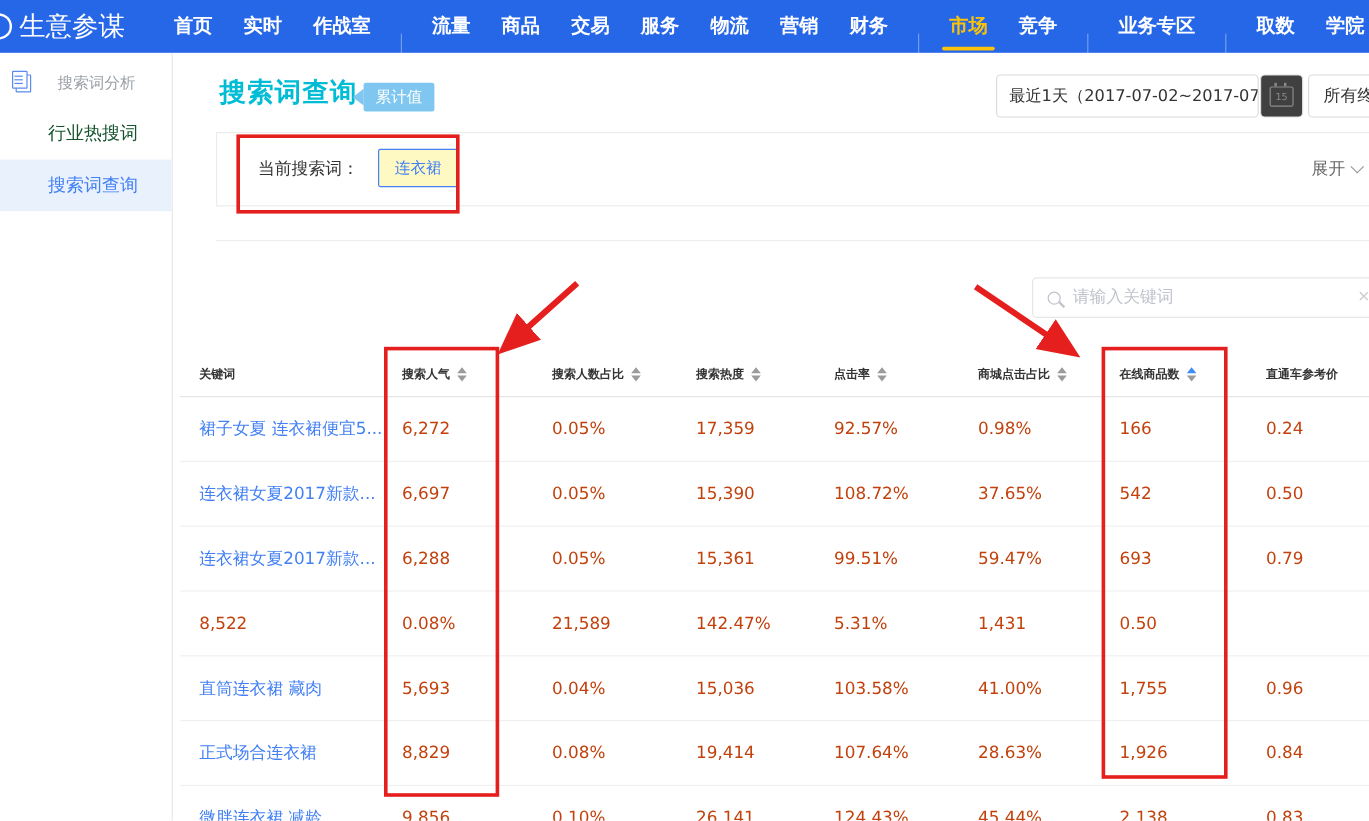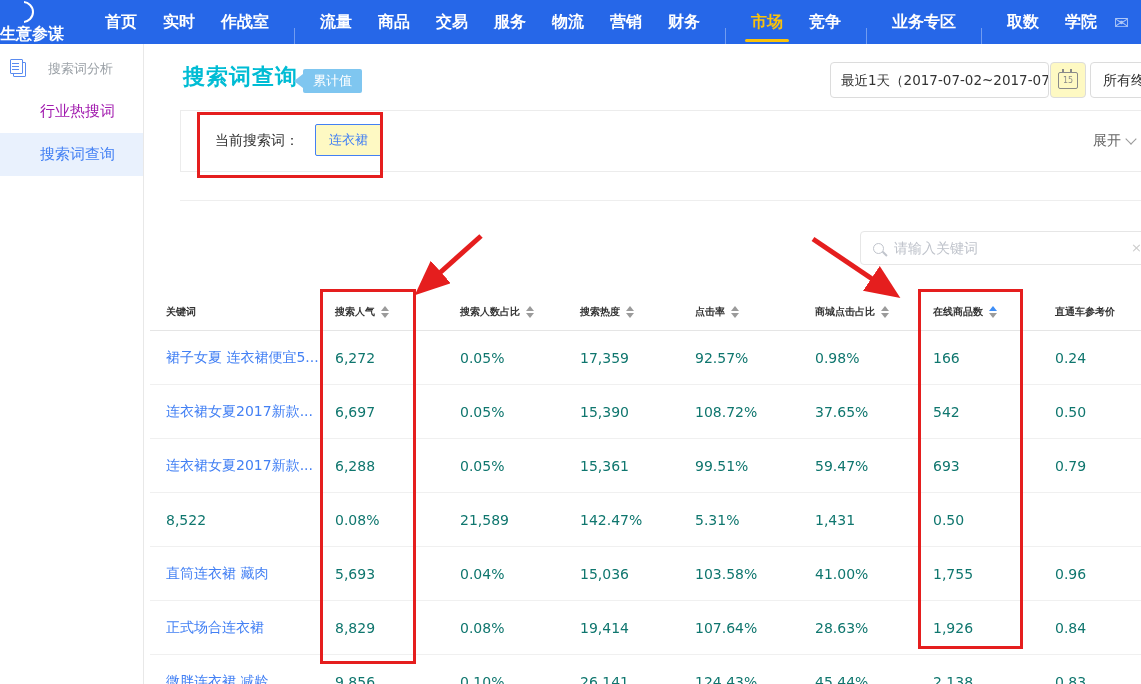--- a/index.html
+++ b/index.html
@@ -7,48 +7,48 @@
     width:1141px; height:684px; overflow:hidden; position:relative;
     background:#fff; font-family:"DejaVu Sans","Liberation Sans",sans-serif;
     -webkit-font-smoothing:antialiased;
   }
 
   
   .topnav {
     position:absolute; top:0; left:0; width:100%; height:44px;
     background:#2667E8; display:flex; align-items:center; color:#fff; z-index:5;
   }
-  .brand { display:flex; align-items:center; font-size:16px; font-weight:bold; margin:0 28px 0 0; white-space:nowrap;flex-direction:column; }
+  .brand { display:flex; align-items:center; font-size:22px; font-weight:normal; margin:0 28px 0 0; white-space:nowrap; }
   .brand-clip { width:10px; height:24px; overflow:hidden; position:relative; margin-right:6px; }
   .brand-circle { position:absolute; left:-12px; top:1px; width:18px; height:18px; border:2px solid #fff; border-radius:50%; }
   .nav-items { display:flex; align-items:flex-end; height:100%; }
   .nav-item { margin:0 13px; font-size:16px; font-weight:bold; cursor:pointer; position:relative; white-space:nowrap; line-height:44px; height:44px; }
   .nav-item.active { color:#FAC20A; }
   .nav-item.active::after { content:""; position:absolute; left:50%; transform:translateX(-50%); bottom:2px; width:44px; height:3px; background:#FAC20A; border-radius:2px; }
   .nav-divider { width:1px; height:16px; background:rgba(255,255,255,.35); margin:0 12px; }
   .nav-mail { margin-left:auto; margin-right:12px; color:#AFC8F7; font-size:18px; cursor:pointer; }
 
   
   .sidebar { position:absolute; top:44px; left:0; width:143px; bottom:0; background:#fff; border-right:1px solid #E8E8E8; z-index:4; }
   .sb-section { display:flex; align-items:center; gap:22px; padding:16px 0 12px 13px; color:#9AA0A6; font-size:13px; }
   .doc-icon { width:11px; height:13px; border:1.5px solid #5A8BF0; border-radius:1px; position:relative; flex:0 0 auto; }
   .doc-icon::before { content:""; position:absolute; left:-4px; top:-4px; width:11px; height:13px; border:1.5px solid #5A8BF0; border-radius:1px; background:#fff; }
   .doc-icon::after { content:""; position:absolute; left:-2px; top:0px; width:7px; height:1.5px; background:#5A8BF0; box-shadow:0 3px 0 #5A8BF0, 0 6px 0 #5A8BF0; }
-  .sb-item { padding:12px 0 12px 40px; font-size:15px; color:#a21caf; cursor:pointer; white-space:nowrap; }
+  .sb-item { padding:12px 0 12px 40px; font-size:15px; color:#14532d; cursor:pointer; white-space:nowrap; }
   .sb-item.active { background:#E9F1FD; color:#4380F4; }
 
   
   .main { position:absolute; top:44px; left:144px; right:0; bottom:0; background:#fff; }
   .page-title { position:absolute; left:39px; top:18px; font-size:22px; font-weight:bold; color:#00BCD4; letter-spacing:1px; }
   .badge { position:absolute; left:150px; top:25px; display:flex; align-items:center;text-align:right; }
   .badge-tri { width:0; height:0; border-top:7px solid transparent; border-bottom:7px solid transparent; border-right:9px solid #7FC6F0; }
   .badge-text { background:#7FC6F0; color:#fff; font-size:13px; padding:3px 10px; border-radius:2px; white-space:nowrap; }
 
   .date-box { position:absolute; left:686px; top:18px; width:197px; height:34px; line-height:34px; border:1px solid #DCDCDC; border-radius:4px; padding:0 10px; font-size:13.5px; color:#333; white-space:nowrap; overflow:hidden; cursor:pointer; background:#fff; }
-  .cal-box { position:absolute; left:906px; top:18px; width:34px; height:34px; border:1px solid #DCDCDC; border-radius:4px; cursor:pointer; display:flex; align-items:center; justify-content:center; background:#fef9c3; }
+  .cal-box { position:absolute; left:906px; top:18px; width:34px; height:34px; border:1px solid #DCDCDC; border-radius:4px; cursor:pointer; display:flex; align-items:center; justify-content:center; background:#404040; }
   .cal-icon { width:18px; height:15px; border:1.5px solid #8A8A8A; border-radius:2px; position:relative; font-size:8px; color:#8A8A8A; text-align:center; line-height:15px; }
   .cal-icon::before { content:""; position:absolute; top:-4px; left:3px; width:2px; height:3px; background:#8A8A8A; box-shadow:8px 0 0 #8A8A8A; }
   .term-box { position:absolute; left:946px; top:18px; width:160px; height:34px; line-height:34px; border:1px solid #DCDCDC; border-radius:4px; padding:0 12px; font-size:14px; color:#333; white-space:nowrap; cursor:pointer; background:#fff; }
 
   .filter-card { position:absolute; left:36px; top:66px; width:1010px; height:60px; border:1px solid #ECECEC; background:#fff; }
   .filter-label { position:absolute; left:34px; top:21px; font-size:14px; color:#333; }
   .kw-chip { position:absolute; left:134px; top:13px; border:1px solid #4380F4; color:#4380F4; font-size:13px; padding:6px 13px; border-radius:2px; cursor:pointer; background:#fef9c3; }
   .expand { position:absolute; left:912px; top:21px; font-size:14px; color:#666; cursor:pointer; white-space:nowrap; }
   .chev { display:inline-block; width:7px; height:7px; border-right:1.5px solid #999; border-bottom:1.5px solid #999; transform:rotate(45deg); margin-left:6px; vertical-align:2px; }
 
@@ -61,21 +61,21 @@
   .search-box input::placeholder { color:#BFC3CB; }
   .search-clear { position:absolute; left:270px; top:8px; color:#CCC; font-size:13px; cursor:pointer; }
 
   
   .table { position:absolute; left:6px; top:249px; width:1070px; }
   .th-row, .tr { display:grid; grid-template-columns:180px 125px 120px 115px 120px 118px 122px 160px; align-items:center; }
   .th-row { height:37px; border-bottom:1px solid #E5E5E5; }
   .th { display:flex; align-items:center; gap:6px; font-size:10px; font-weight:bold; color:#333; padding-left:5px; white-space:nowrap; }
   .th:first-child { padding-left:16px; }
   .tr { height:53px; border-bottom:1px solid #F0F0F0; }
-  .td { font-size:14px; color:#0f766e; padding-left:5px; white-space:nowrap; overflow:hidden; }
+  .td { font-size:14px; color:#c2410c; padding-left:5px; white-space:nowrap; overflow:hidden; }
   .td:first-child { padding-left:16px; }
   .td.kw { color:#4380F4; cursor:pointer; }
   .sorts { display:inline-flex; flex-direction:column; gap:2px; cursor:pointer; }
   .tri { width:0; height:0; border-left:4px solid transparent; border-right:4px solid transparent; }
   .tri.up { border-bottom:5px solid #9B9B9B; }
   .tri.down { border-top:5px solid #9B9B9B; }
   .tri.up.on { border-bottom-color:#3E8EF7; }
 
   
   .anno { position:absolute; border:3px solid #E51E1E; z-index:50; pointer-events:none; }

